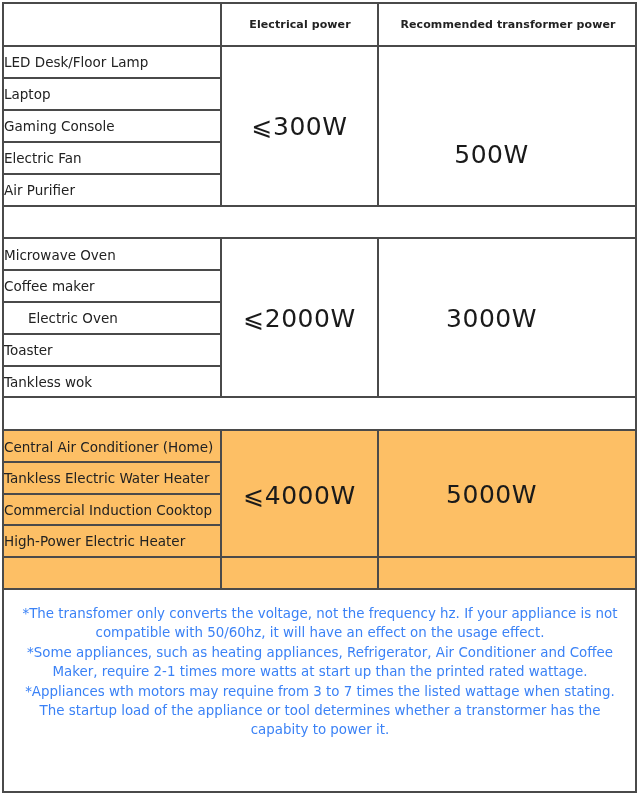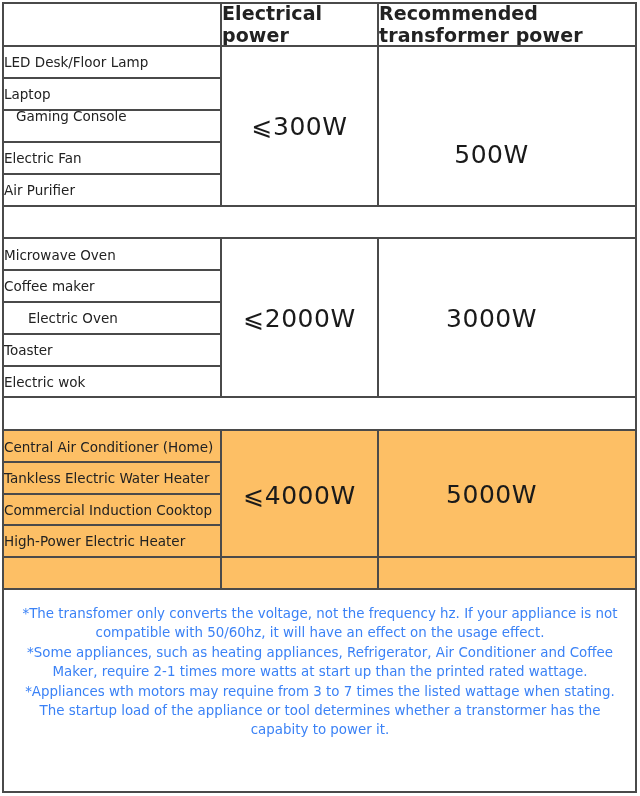--- a/index.html
+++ b/index.html
@@ -3,21 +3,21 @@
 <meta charset="utf-8">
 <style>
   html, body { margin: 0; padding: 0; background: #ffffff; }
   body { width: 640px; height: 796px; position: relative; overflow: hidden;
          font-family: "DejaVu Sans", "Liberation Sans", sans-serif; color: #1a1a1a; }
   .frame { position: absolute; left: 2px; top: 2px; width: 635px; height: 791px;
            border: 2px solid #4a4a4a; box-sizing: border-box; background: #fff; }
   .hline { position: absolute; height: 2px; background: #4a4a4a; }
   .vline { position: absolute; width: 2px; background: #4a4a4a; }
   .hdr { position: absolute; top: 2px; height: 44px; display: flex; align-items: center; justify-content: center;
-         font-size: 19px; font-weight: bold; color: #222; letter-spacing: 0.1px; }
+         font-size: 11px; font-weight: bold; color: #222; letter-spacing: 0.1px; }
   .item { position: absolute; left: 4px; height: 32px; display: flex; align-items: center;
           font-size: 13.5px; color: #222; white-space: nowrap; }
   .big { position: absolute; display: flex; align-items: center; justify-content: center;
          font-size: 25px; color: #1a1a1a; letter-spacing: 0.5px; border-radius: 19px; }
   .orange { position: absolute; background: #FDBF65; }
   .notes { position: absolute; left: 12px; top: 604px; width: 616px; text-align: center;
            font-size: 13.4px; line-height: 19.4px; color: #3b82f6; }
   .notes p { margin: 0; }
 </style>
 </head>
@@ -54,31 +54,31 @@
 
 <div class="vline" style="left:220px; top:2px; height:204px;"></div>
 <div class="vline" style="left:377px; top:2px; height:204px;"></div>
 <div class="vline" style="left:220px; top:237px; height:160px;"></div>
 <div class="vline" style="left:377px; top:237px; height:160px;"></div>
 <div class="vline" style="left:220px; top:429px; height:160px;"></div>
 <div class="vline" style="left:377px; top:429px; height:160px;"></div>
 
 <div class="item" style="top:46px;">LED Desk/Floor Lamp</div>
 <div class="item" style="top:78px;">Laptop</div>
-<div class="item" style="top:100px;margin-left:12px;">Gaming Console</div>
+<div class="item" style="top:110px;">Gaming Console</div>
 <div class="item" style="top:142px;">Electric Fan</div>
 <div class="item" style="top:174px;">Air Purifier</div>
 <div class="big" style="left:222px; width:155px; top:47px; height:158px;">⩽300W</div>
 <div class="big" style="left:379px; width:225px; top:47px; height:158px;margin-top:28px;">500W</div>
 
 <div class="item" style="top:239px;">Microwave Oven</div>
 <div class="item" style="top:270px;">Coffee maker</div>
 <div class="item" style="top:302px;padding-left:24px;">Electric Oven</div>
 <div class="item" style="top:334px;">Toaster</div>
-<div class="item" style="top:366px;">Electric wok</div>
+<div class="item" style="top:366px;">Tankless wok</div>
 <div class="big" style="left:222px; width:155px; top:239px; height:158px;">⩽2000W</div>
 <div class="big" style="left:379px; width:225px; top:239px; height:158px;">3000W</div>
 
 <div class="item" style="top:431px;">Central Air Conditioner (Home)</div>
 <div class="item" style="top:462px;">Tankless Electric Water Heater</div>
 <div class="item" style="top:494px;">Commercial Induction Cooktop</div>
 <div class="item" style="top:525px;">High-Power Electric Heater</div>
 <div class="big" style="left:222px; width:155px; top:431px; height:128px;">⩽4000W</div>
 <div class="big" style="left:379px; width:225px; top:431px; height:126px;">5000W</div>
 

